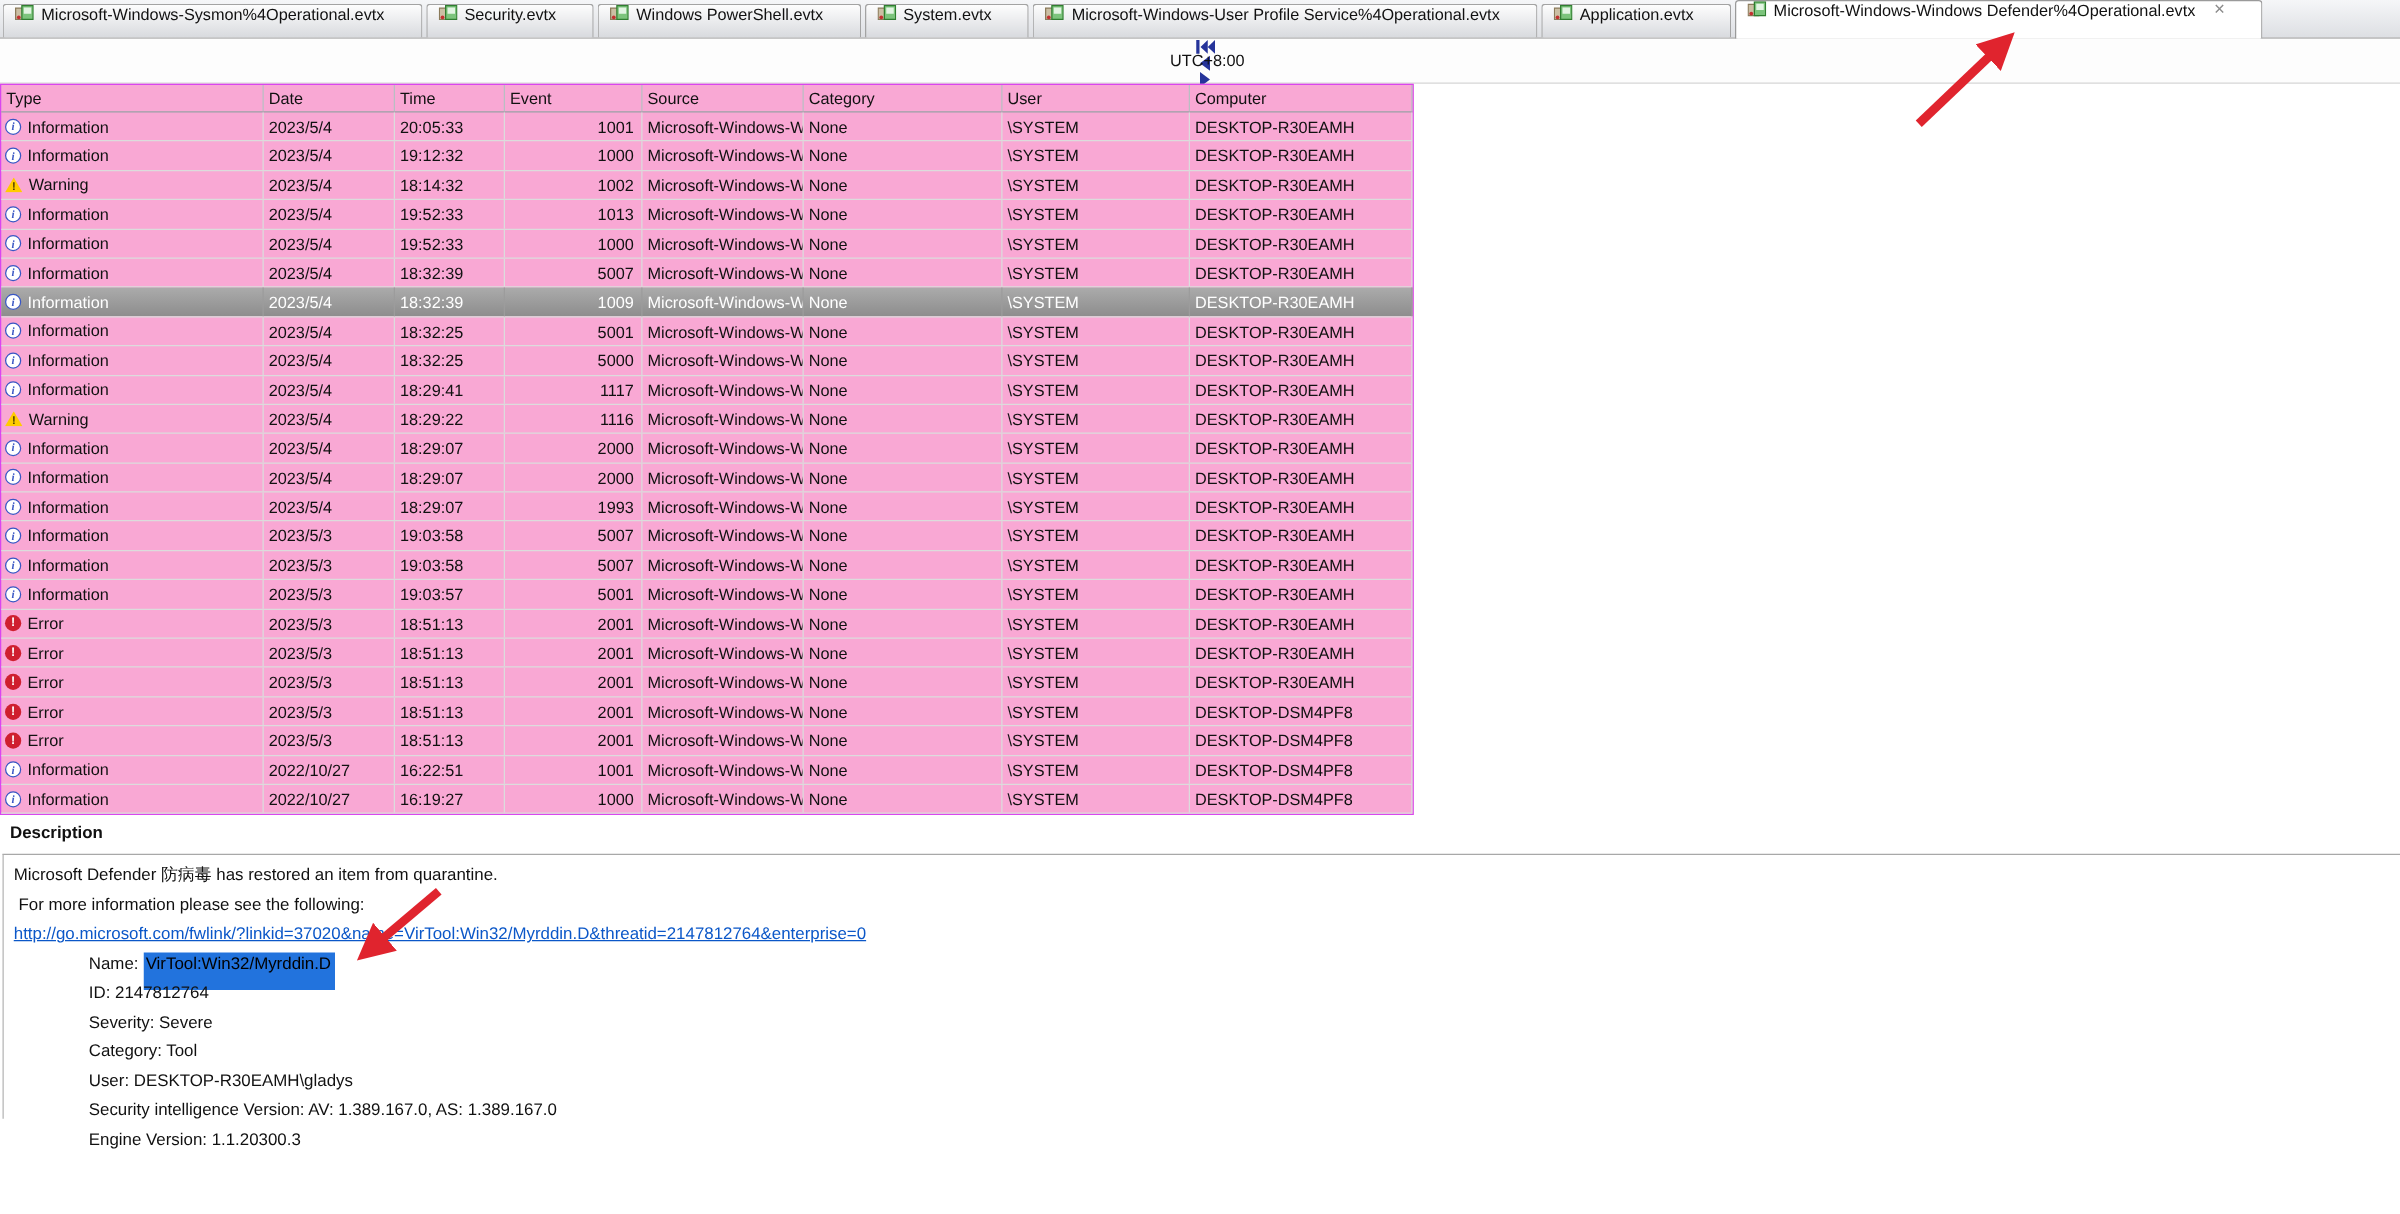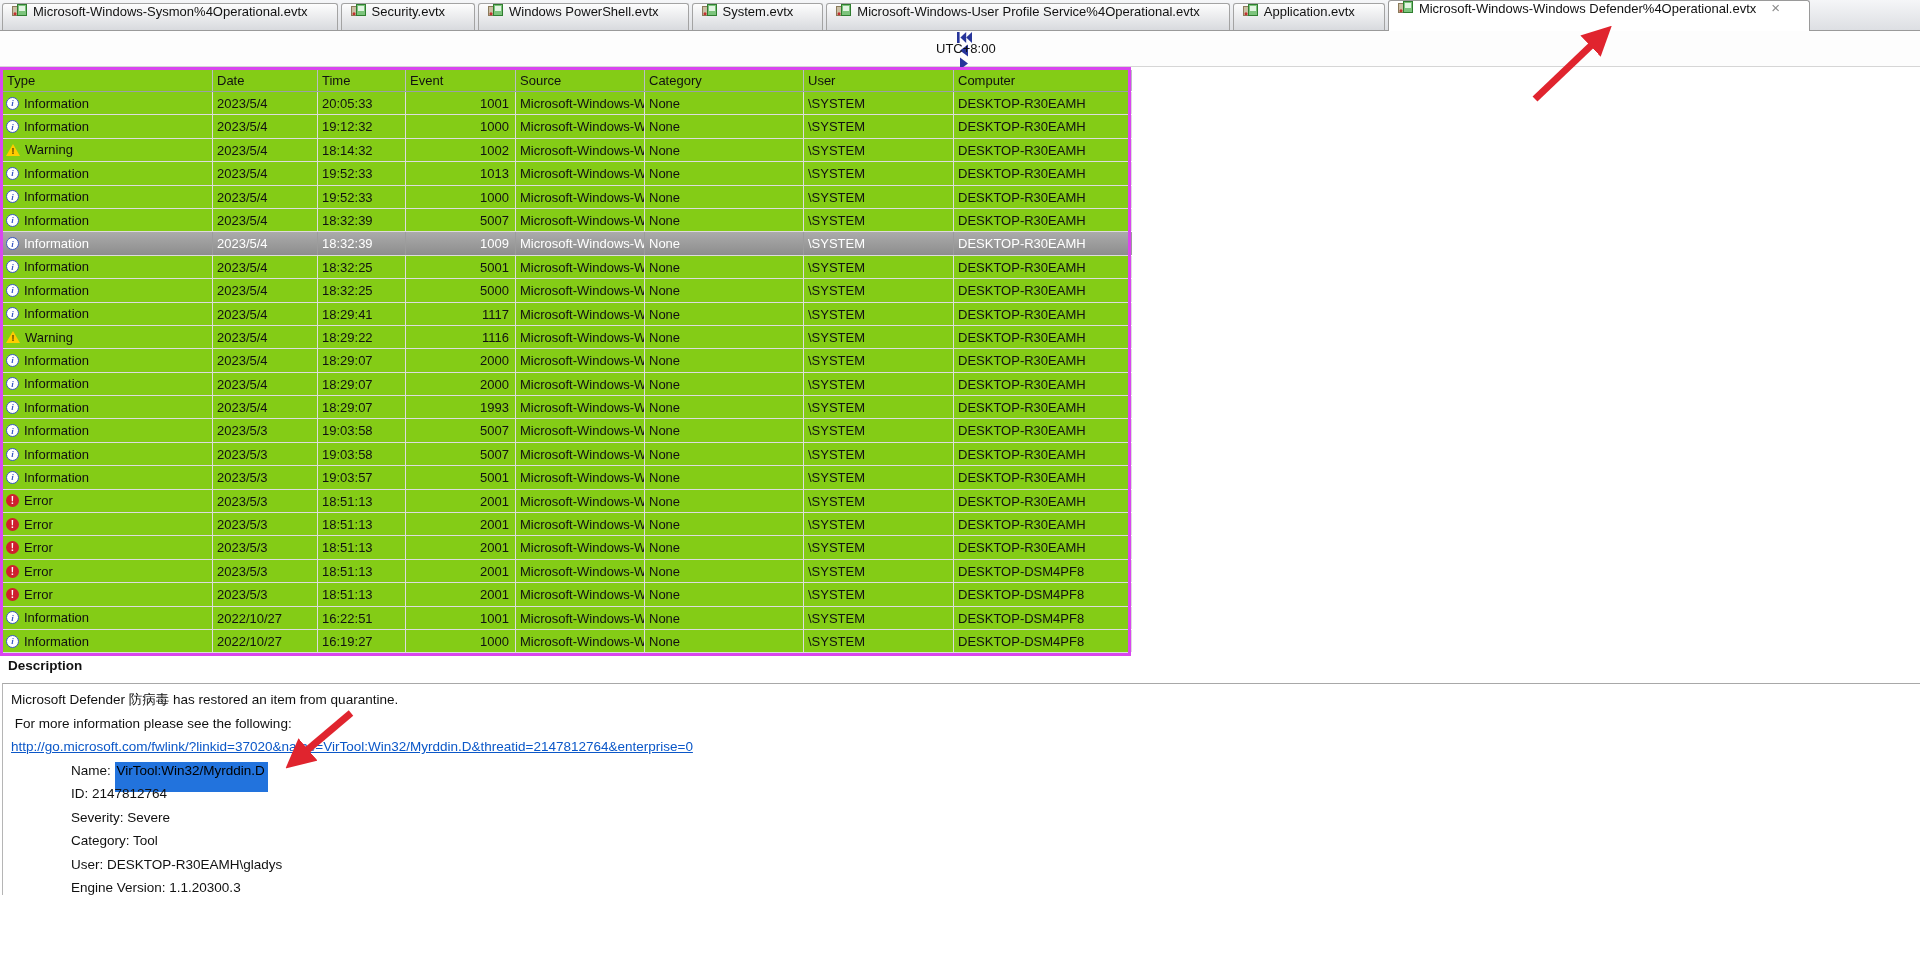--- a/index.html
+++ b/index.html
@@ -33,21 +33,21 @@
     width:22px; height:22px; cursor:pointer; }
   .chkwrap { margin-left:34px; }
   .chk { position:relative; display:inline-block; width:14px; height:14px;
     border:2px solid #4a4f55; background:#fff; }
   .chk::after { content:"✓"; position:absolute; left:1px; top:-7px;
     font-size:15px; font-weight:bold; color:#3a3f45; }
   .tz { position:absolute; left:936px; top:10px; font-size:13px; color:#111; }
 
   
   .etable { position:absolute; left:0; top:67px; width:1131px;
-    border:3px solid #d946ef; background:#84cc16; font-size:13px; }
+    border:1px solid #d946ef; background:#f9a8d4; font-size:13px; }
   .grid-cols { display:grid; grid-template-columns:210px 105px 88px 110px 129px 159px 150px 178px; }
   .hrow { height:22px; border-bottom:1px solid #9aa0a5; }
   .hcell { padding:3px 0 0 4px; border-right:1px solid #b9bec2;
     white-space:nowrap; overflow:hidden; cursor:pointer; }
   .trow { height:23.4px; line-height:23px; border-bottom:1px solid #dcdcdc; cursor:pointer; }
   .cell { padding-left:4px; border-right:1px solid #dcdcdc;
     white-space:nowrap; overflow:hidden; }
   .cell.type { display:flex; align-items:center; gap:5px; padding-left:3px; }
   .cell.ev { text-align:right; padding-right:6px; }
   .trow.selected { background:linear-gradient(#ababab,#8d8d8d); color:#ffffff; }
@@ -536,20 +536,21 @@
 <div class="desc-panel">
   <div class="dline">Microsoft Defender 防病毒 has restored an item from quarantine.</div>
   <div class="dline"> For more information please see the following:</div>
   <div class="dline"><a class="desc-link">http://go.microsoft.com/fwlink/?linkid=37020&amp;name=VirTool:Win32/Myrddin.D&amp;threatid=2147812764&amp;enterprise=0</a></div>
   <div class="dline indent"><span>Name: </span><span class="hl">VirTool:Win32/Myrddin.D</span></div>
   <div>
       <div class="dline indent">ID: 2147812764</div>
       <div class="dline indent">Severity: Severe</div>
       <div class="dline indent">Category: Tool</div>
       <div class="dline indent">User: DESKTOP-R30EAMH\gladys</div>
+      <div class="dline indent">Security intelligence Version: AV: 1.389.167.0, AS: 1.389.167.0</div>
       <div class="dline indent">Engine Version: 1.1.20300.3</div>
     </div>
 </div>
 
 <svg class="overlay" viewBox="0 0 1920 971">
   <defs>
     <marker id="ah" viewBox="0 0 10 10" refX="4" refY="5" markerWidth="4.2" markerHeight="4.2" orient="auto">
       <path d="M0,0 L10,5 L0,10 Z" fill="#e0242e"></path>
     </marker>
   </defs>

